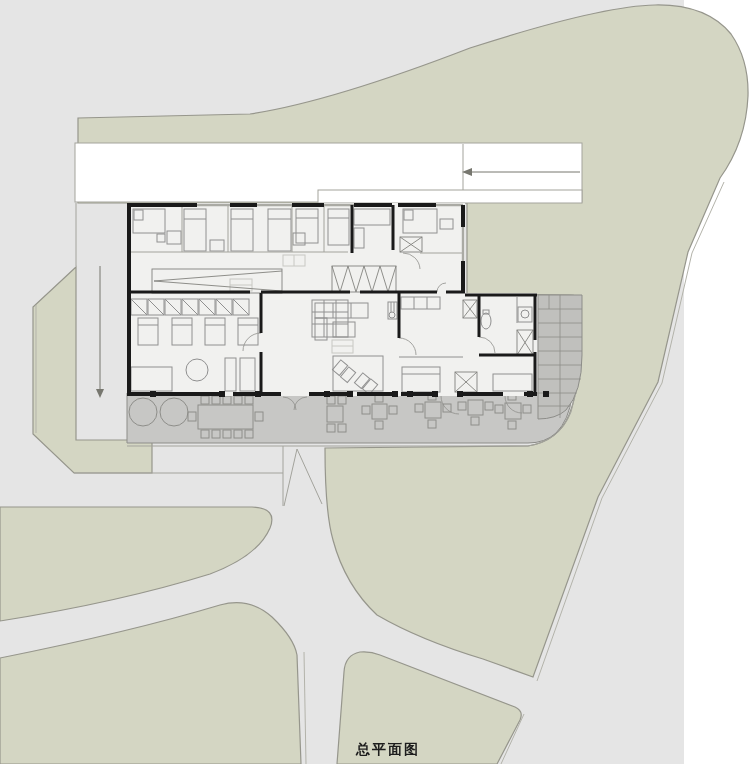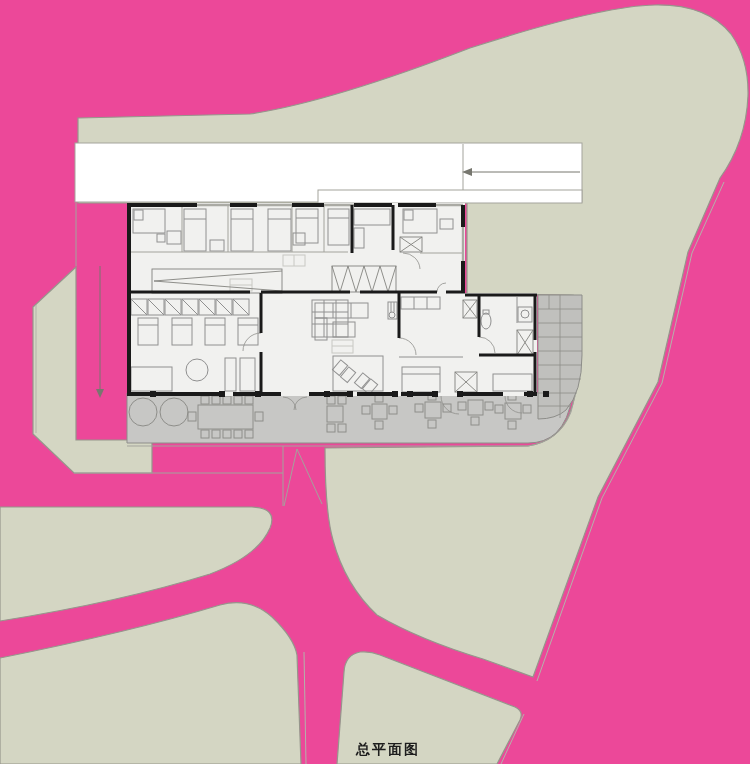--- a/index.html
+++ b/index.html
@@ -1,17 +1,17 @@
 <!DOCTYPE html>
 <html style="--site-green: #d4d6c3; --terrain-edge: #96968c; --terrain-edge2: #b3b3aa; --terrace-gray: #c7c7c5; --tile-gray: #c0c0bd; --room-fill: #f1f1ef; --wall: #1a1a1a; --furniture: #909090; --line: #a3a39c; --text: #1d1d1d;"><head>
 <meta charset="utf-8">
 <style>
   html,body{margin:0;padding:0;background:#fff;width:750px;height:764px;overflow:hidden;
     font-family:"DejaVu Sans","Liberation Sans",sans-serif;}
-  #stage{position:relative;width:750px;height:764px;background:#ec4899;}
+  #stage{position:relative;width:684px;height:764px;background:#e5e5e5;}
   svg{position:absolute;left:0;top:0;}
   .green{fill:var(--site-green);stroke:var(--terrain-edge);stroke-width:1.2;}
   .par{stroke:var(--terrain-edge2);stroke-width:1;fill:none;}
   .whiteface{fill:#ffffff;stroke:var(--line);stroke-width:1;}
   .thin{stroke:var(--line);stroke-width:1;fill:none;}
   .arrow{stroke:#77776f;stroke-width:1;fill:none;}
   .arrowhead{fill:#77776f;stroke:none;}
   .terrace{fill:var(--terrace-gray);stroke:#8d8d89;stroke-width:1;}
   .tiles{fill:var(--tile-gray);stroke:#8d8d89;stroke-width:1;}
   .tgrid{stroke:#8d8d89;stroke-width:0.8;fill:none;}

